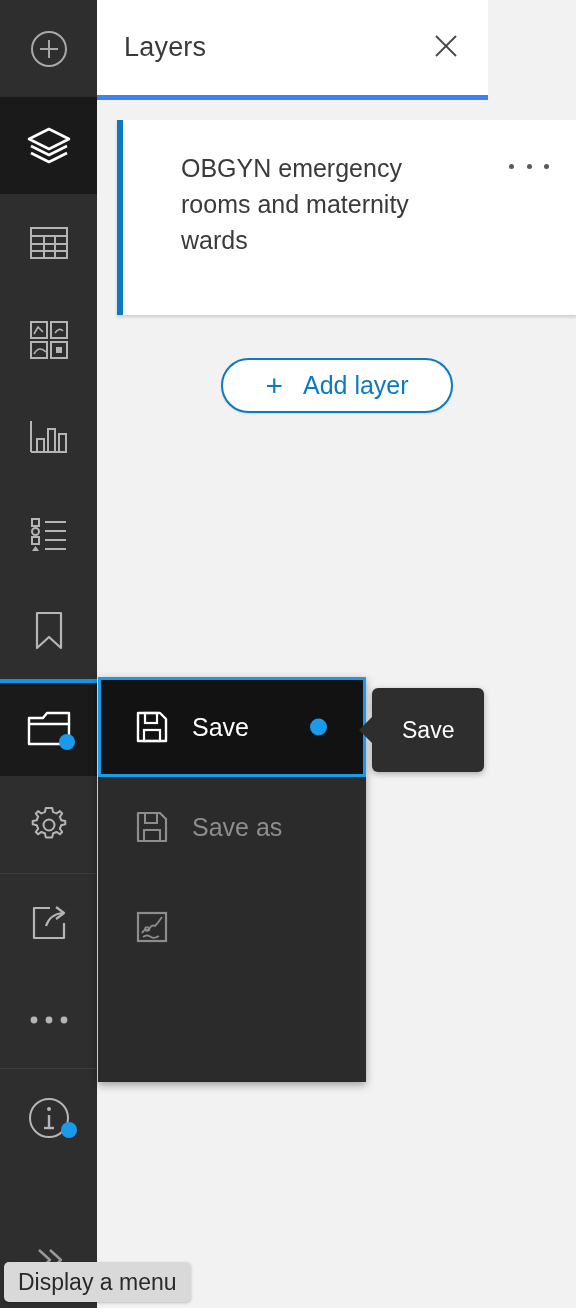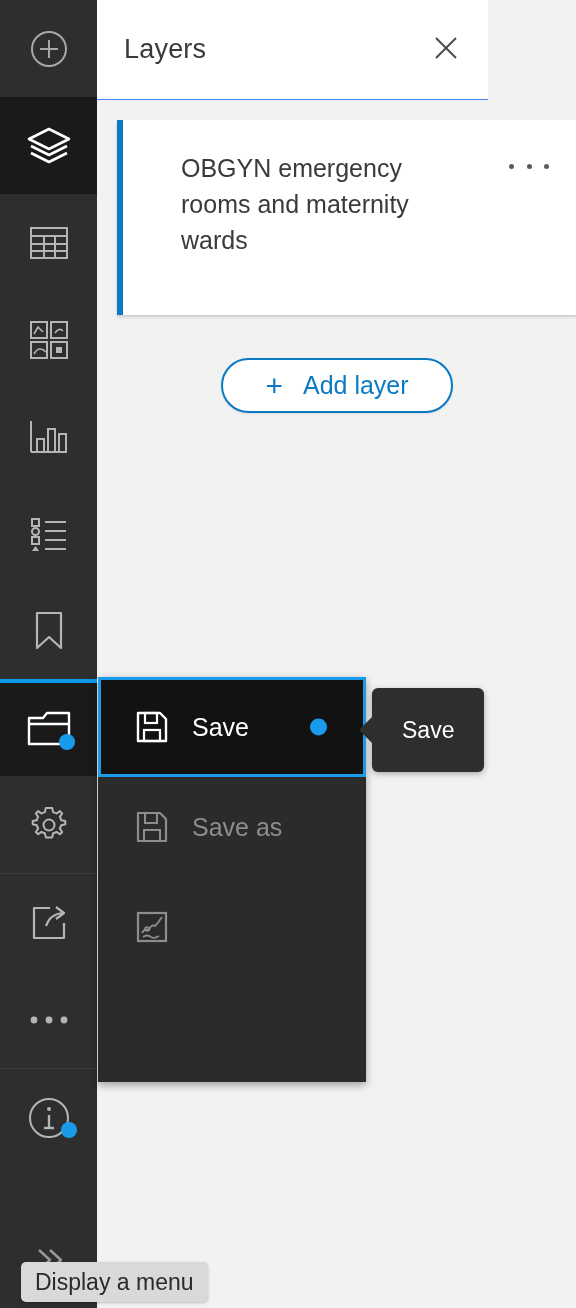--- a/index.html
+++ b/index.html
@@ -43,21 +43,21 @@
   
   .panel {
     position: absolute; left: 97px; top: 0;
     width: 479px; height: 1308px;
     background: #f2f2f2;
   }
   .panel-header {
     position: absolute; left: 0; top: 0;
     width: 391px; height: 100px;
     background: #ffffff;
-    border-bottom: 1px solid #3b82f6;
+    border-bottom: 5px solid #3b82f6;
     display: flex; align-items: center;
   }
   .panel-title {
     margin-left: 27px;
     font-size: 27px; color: #3a3a3a; font-weight: 400;
     letter-spacing: 0.2px;
   }
   .panel-close {
     position: absolute; right: 24px; top: 50%;
     transform: translateY(-50%);
@@ -153,21 +153,21 @@
   }
   .tooltip-dark::before {
     content: ""; position: absolute;
     left: -13px; top: 50%; transform: translateY(-50%);
     width: 0; height: 0;
     border-top: 13px solid transparent;
     border-bottom: 13px solid transparent;
     border-right: 13px solid #2e2e2e;
   }
   .tooltip-light {
-    position: absolute; left: 21px; top: 1262px;
+    position: absolute; left: 4px; top: 1262px;
     height: 40px; padding: 0 14px;
     background: #d9d9d9;
     border-radius: 5px;
     display: flex; align-items: center;
     color: #2a2a2a; font-size: 23px;
     box-shadow: 0 1px 3px rgba(0,0,0,0.22);
   }
 </style>
 </head>
 <body>

